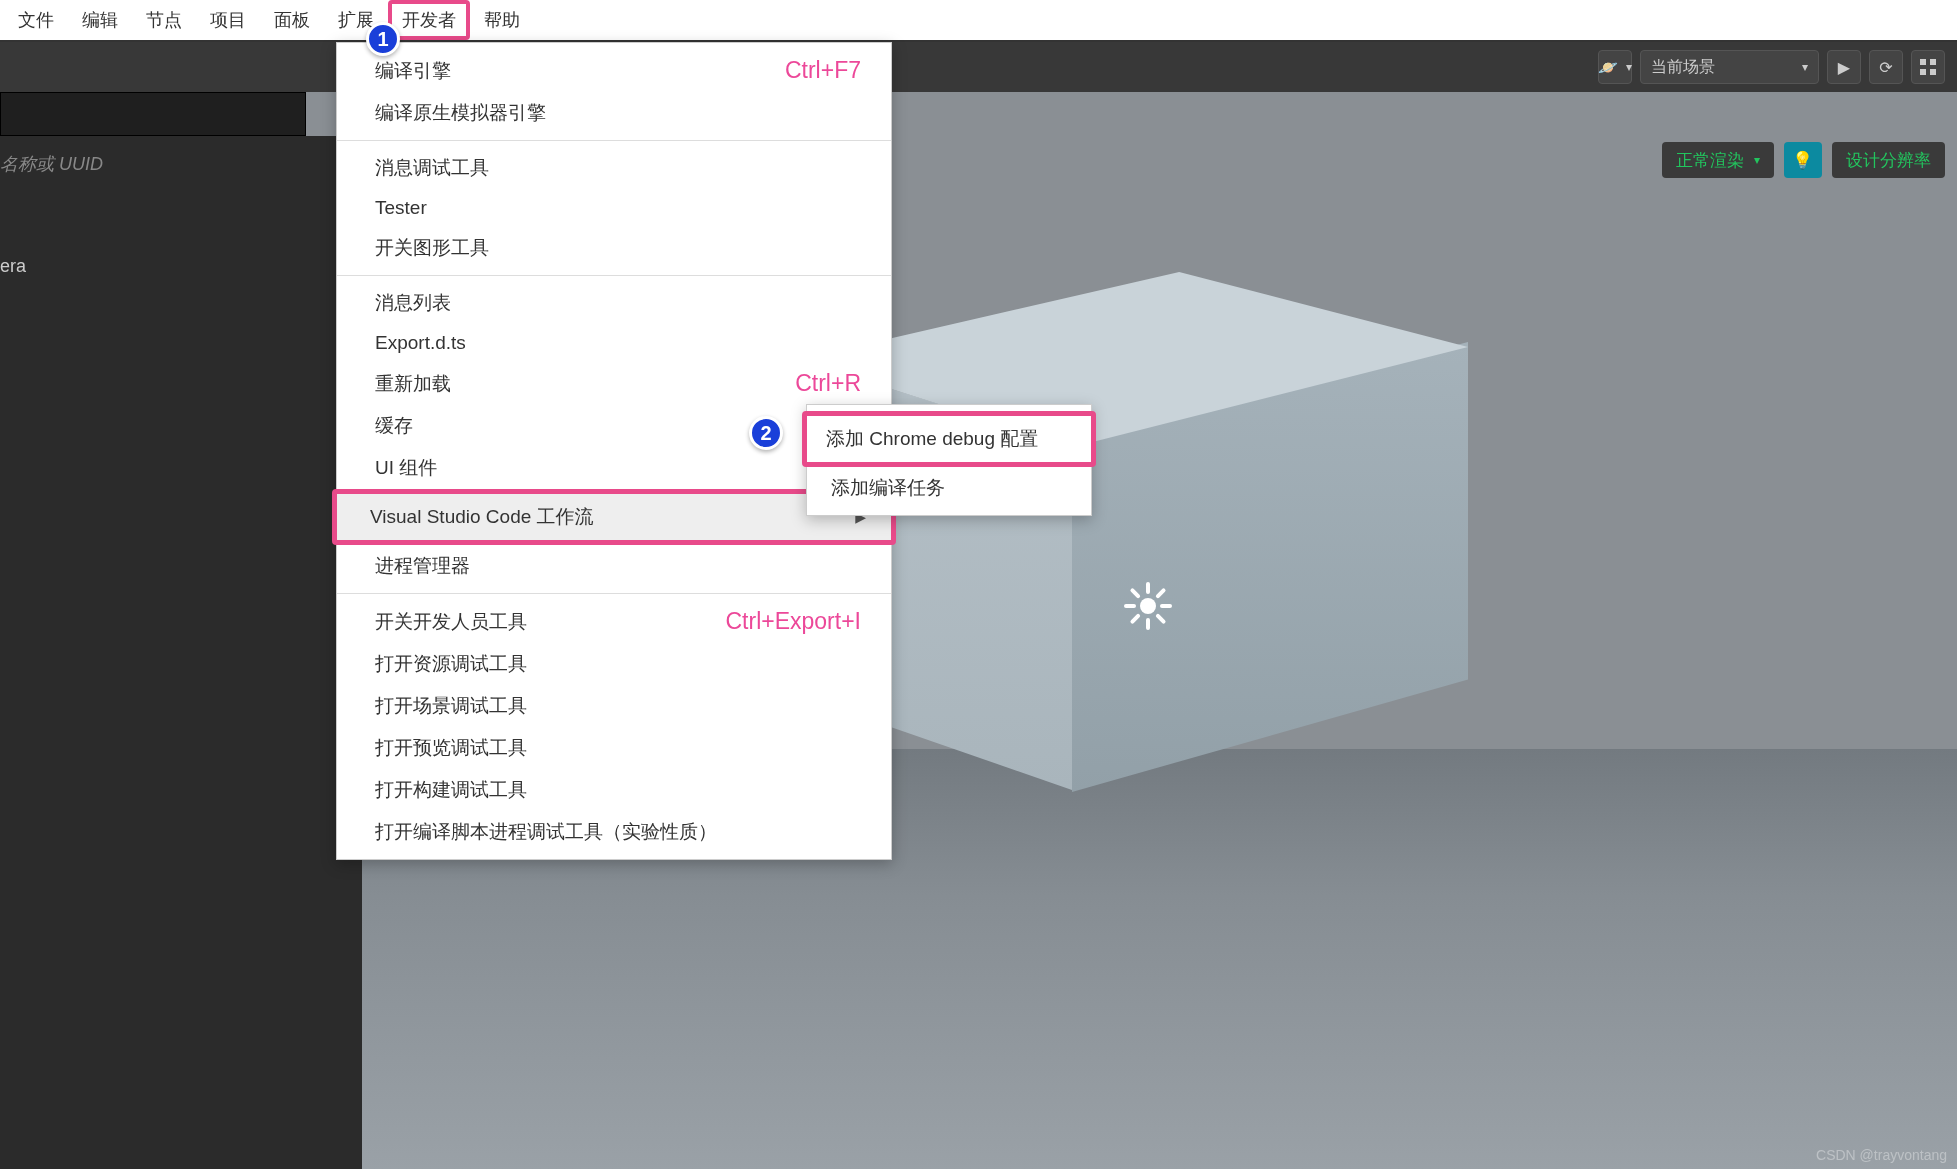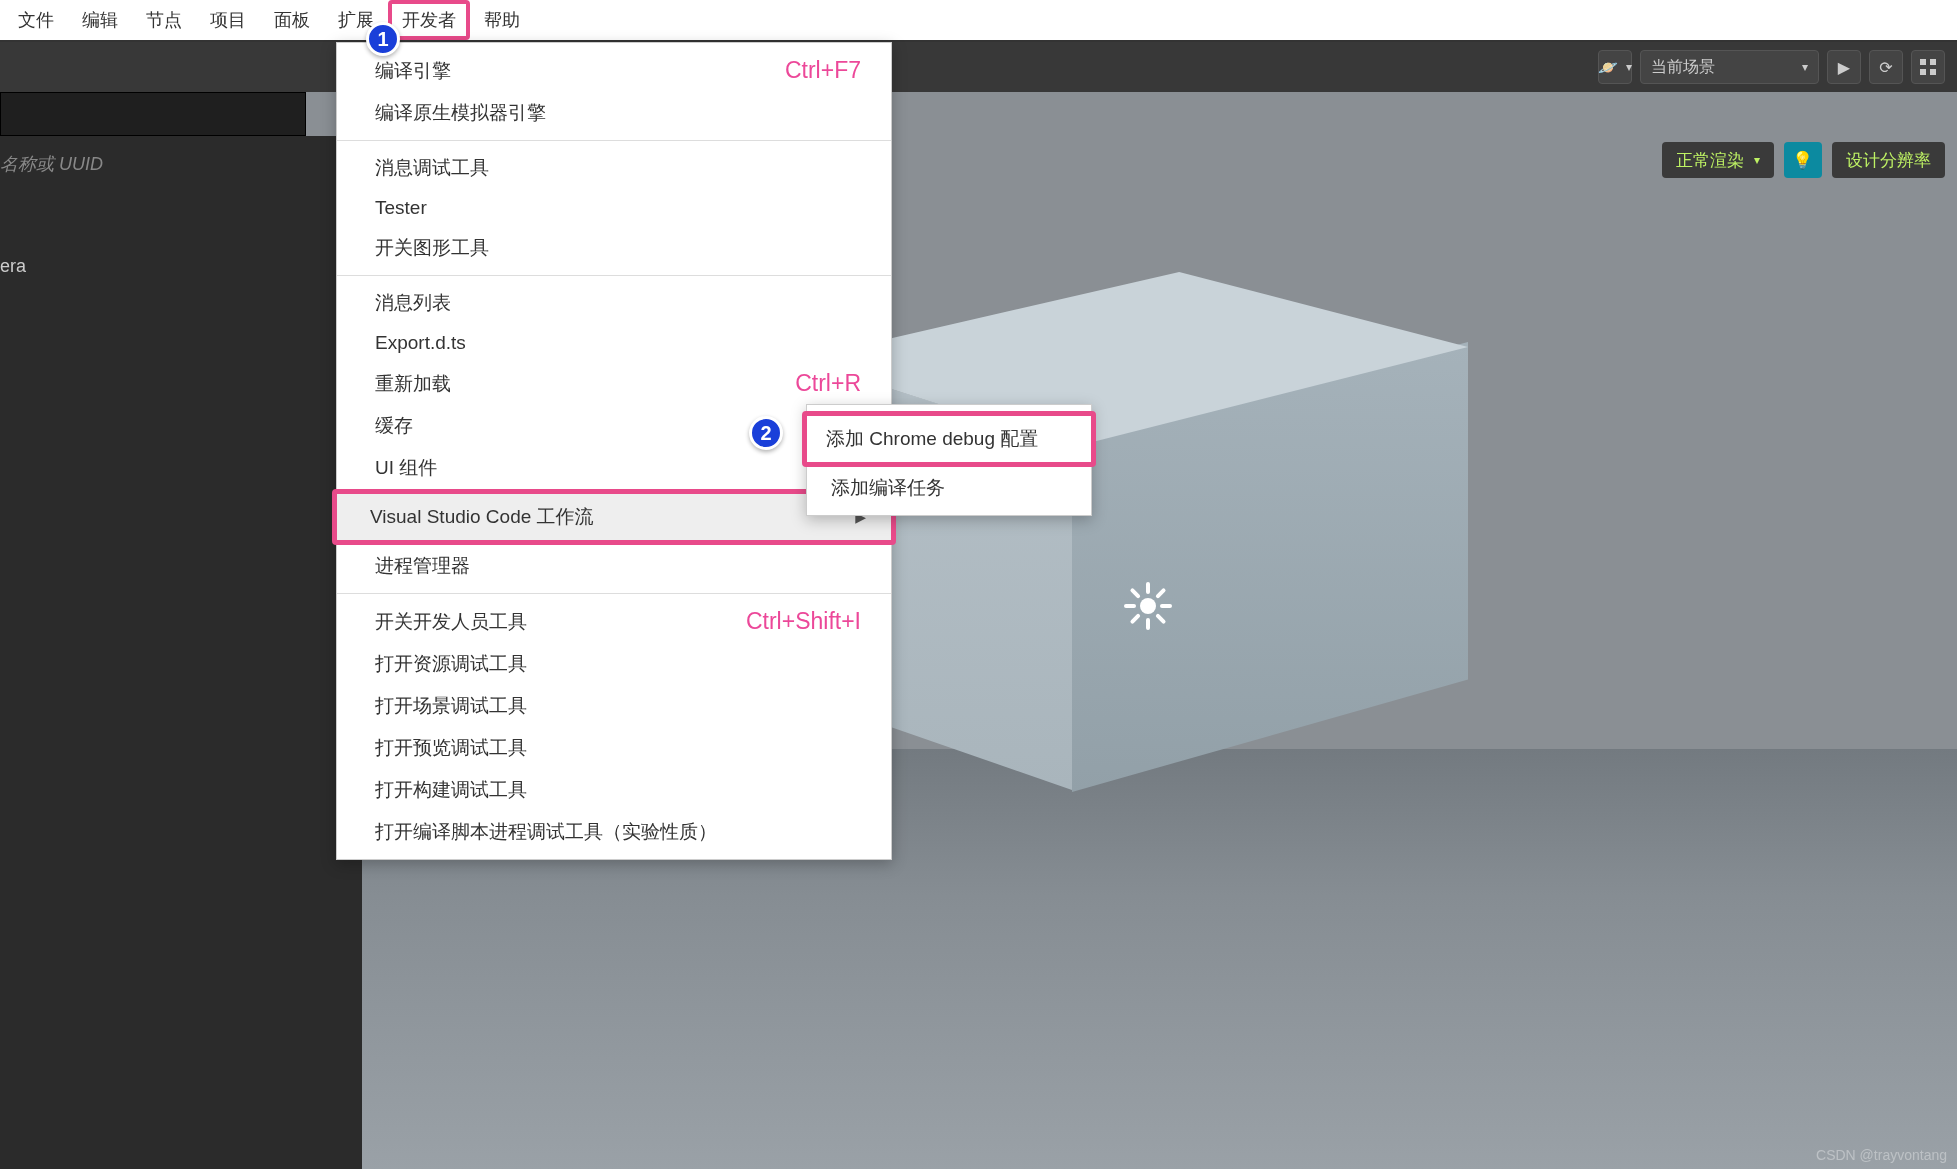--- a/index.html
+++ b/index.html
@@ -22,21 +22,21 @@
   .searchbar { position: absolute; top: 92px; left: 0; width: 306px; height: 44px; background: #1f1f1f; border: 1px solid #000; z-index: 3; }
   
   
   .leftpanel { position: absolute; top: 136px; left: 0; width: 362px; bottom: 0; background: #2b2b2b; color: #aaa; padding: 10px 0; z-index: 3; }
   .leftpanel-hint { font-style: italic; color: #888; font-size: 18px; padding: 6px 0; }
   .leftpanel-item { font-size: 18px; color: #ccc; padding: 14px 0; }
   
   
   .viewport { position: absolute; top: 92px; left: 306px; right: 0; bottom: 0; background: #8a8f94; z-index: 1; }
   .viewport-toolbar { position: absolute; top: 50px; right: 12px; display: flex; gap: 10px; align-items: center; z-index: 2; }
-  .vp-btn { height: 36px; background: #3a3a3a; border-radius: 4px; color: #bef264; display: flex; align-items: center; padding: 0 14px; gap: 10px; font-size: 17px; cursor: pointer; justify-content: space-between; }
+  .vp-btn { height: 36px; background: #3a3a3a; border-radius: 4px; color: #22c55e; display: flex; align-items: center; padding: 0 14px; gap: 10px; font-size: 17px; cursor: pointer; justify-content: space-between; }
   .vp-btn.accent { background: #0c8aa0; color: #fff; width: 38px; padding: 0; justify-content: center; }
   
   
   .ground { position: absolute; left: 0; right: 0; bottom: 0; height: 420px; background: linear-gradient(to bottom, #737a80 0%, #868d93 35%, #9aa1a7 100%); }
   .cube { position: absolute; left: 402px; top: 180px; width: 760px; height: 520px; }
   .cube-top { position: absolute; left: 0; top: 0; width: 760px; height: 250px; background: #c9d3d9; clip-path: polygon(12% 35%, 62% 0%, 100% 30%, 48% 70%); }
   .cube-left { position: absolute; left: 0; top: 88px; width: 400px; height: 430px; background: linear-gradient(to bottom, #b5c0c7, #a9b5bc); clip-path: polygon(23% 0%, 91% 20%, 91% 100%, 23% 78%); }
   .cube-right { position: absolute; left: 320px; top: 70px; width: 440px; height: 450px; background: linear-gradient(to bottom, #a5b2ba, #92a0a8); clip-path: polygon(10% 23%, 100% 0%, 100% 75%, 10% 100%); }
   
   
@@ -187,21 +187,21 @@
   <div class="dropdown-item hover boxed">
     <span>Visual Studio Code 工作流</span>
     <span class="submenu-arrow">▶</span>
   </div>
   <div class="dropdown-item">
     <span>进程管理器</span>
   </div>
   <div class="dropdown-sep"></div>
   <div class="dropdown-item">
     <span>开关开发人员工具</span>
-    <span class="shortcut">Ctrl+Shift+I</span>
+    <span class="shortcut">Ctrl+Export+I</span>
   </div>
   <div class="dropdown-item">
     <span>打开资源调试工具</span>
   </div>
   <div class="dropdown-item">
     <span>打开场景调试工具</span>
   </div>
   <div class="dropdown-item">
     <span>打开预览调试工具</span>
   </div>

